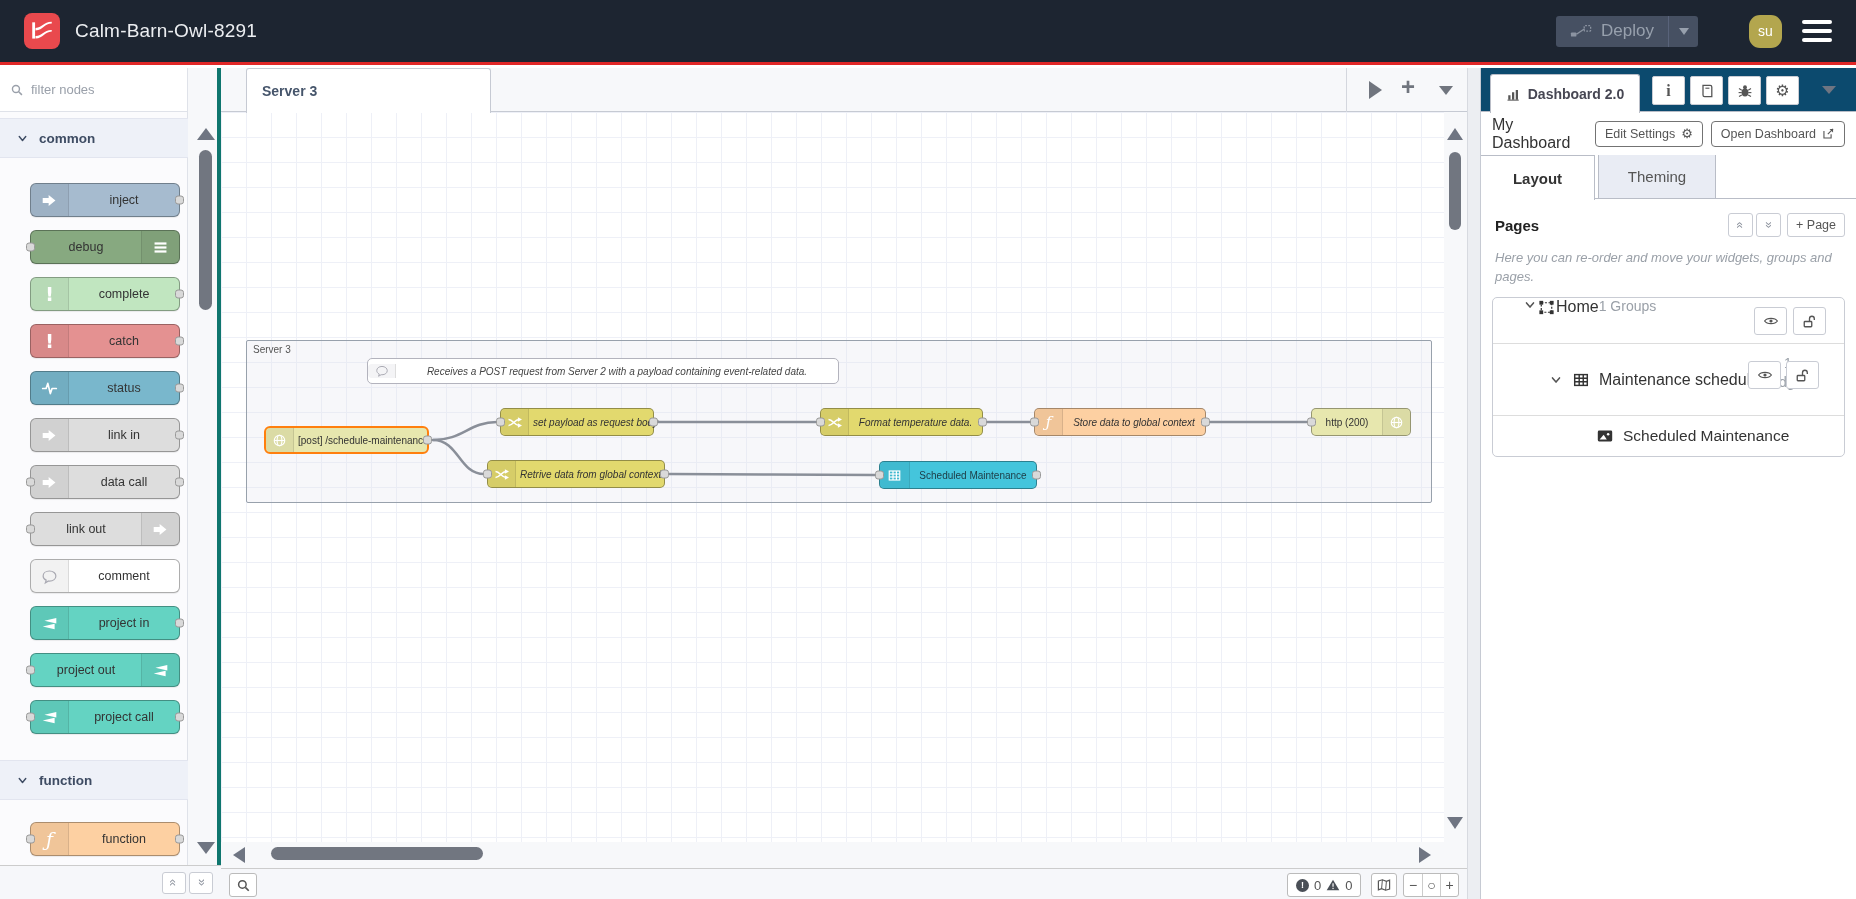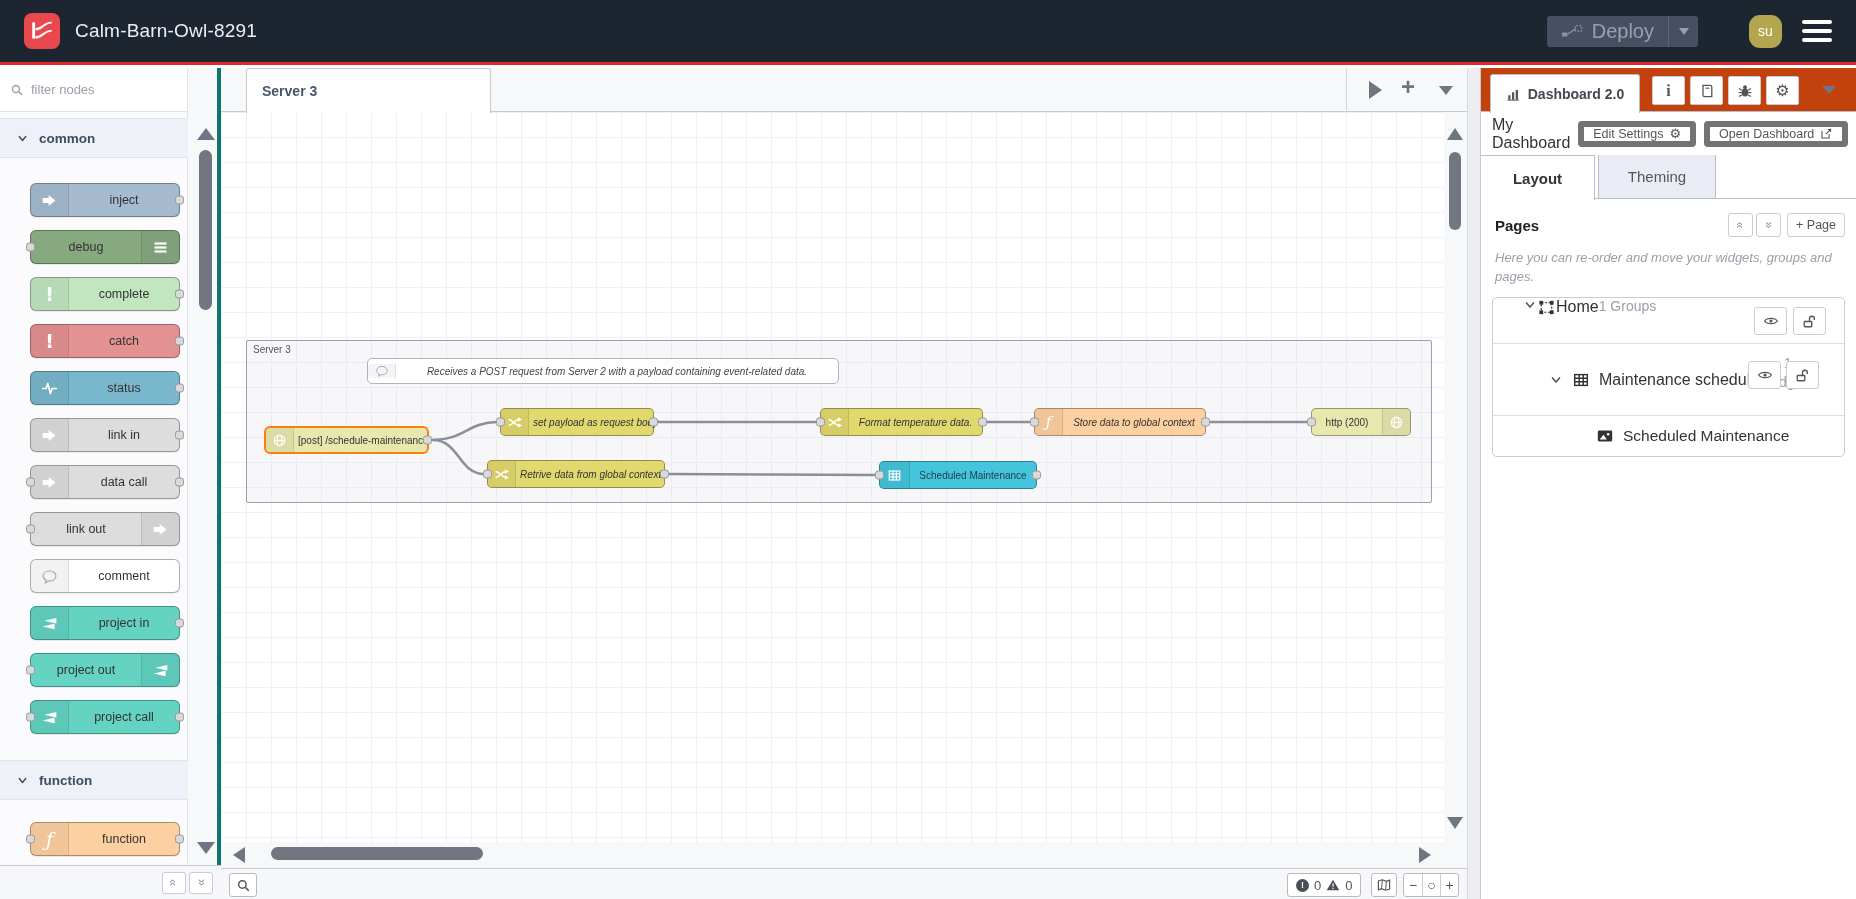--- a/index.html
+++ b/index.html
@@ -4,21 +4,21 @@
 <style>
   *{margin:0;padding:0;box-sizing:border-box}
   body{font-family:"Liberation Sans",sans-serif;background:#888}
   .app{position:relative;width:1856px;height:899px;background:#fff;overflow:hidden;font-family:"Liberation Sans",sans-serif}
 
   
   .header{position:absolute;top:0;left:0;width:100%;height:65px;background:#1d2531;border-bottom:3px solid #e02727;display:flex;align-items:center}
   .logo{width:36px;height:36px;border-radius:8px;background:#e9494d;margin-left:24px;display:flex;align-items:center;justify-content:center}
   .hdr-title{color:#eceef1;font-size:19px;margin-left:15px;letter-spacing:.2px}
   .hdr-right{margin-left:auto;display:flex;align-items:center;margin-right:24px}
-  .deploy{display:flex;align-items:center;height:31px;background:#465062;border-radius:3px;color:#97a0ad;font-size:20px}
+  .deploy{display:flex;align-items:center;height:31px;background:#465062;border-radius:3px;color:#97a0ad;font-size:17px}
   .deploy-main{display:flex;align-items:center;gap:9px;padding:0 14px;height:100%}
   .deploy-caret{width:30px;height:100%;border-left:1px solid #59637a;display:flex;align-items:center;justify-content:center}
   .tri-down{width:0;height:0;border-left:5px solid transparent;border-right:5px solid transparent;border-top:7px solid #97a0ad}
   .avatar{width:33px;height:33px;border-radius:11px;background:#b3a64e;color:#fff;font-size:14px;font-weight:normal;display:flex;align-items:center;justify-content:center;margin-left:51px}
   .burger{width:30px;margin-left:20px;display:flex;flex-direction:column;gap:5px;cursor:pointer}
   .burger i{display:block;height:4px;border-radius:2px;background:#fff}
 
   
   .main{position:absolute;top:68px;left:0;right:0;bottom:0;display:flex}
 
@@ -90,27 +90,27 @@
   .mapbtn{position:absolute;left:1150px;top:4px;width:26px;height:24px;background:#fff;border:1px solid #bbb;border-radius:3px;display:flex;align-items:center;justify-content:center;color:#555}
   .zoomctl{position:absolute;left:1182px;top:4px;height:24px;background:#fff;border:1px solid #bbb;border-radius:3px;display:flex;align-items:stretch}
   .zoomctl span{width:18px;display:flex;align-items:center;justify-content:center;font-size:14px;color:#555}
   .zoomctl span + span{border-left:1px solid #ccc}
 
   
   .vsep{width:14px;flex:none;background:#eceef2;border-left:1px solid #d7dae0;border-right:1px solid #c6cad3}
 
   
   .sidebar{position:relative;width:375px;flex:none;background:#fff}
-  .sb-header{position:relative;height:44px;background:#c2410c;border-bottom:1px solid #b9bdc7}
+  .sb-header{position:relative;height:44px;background:#0c4a6e;border-bottom:1px solid #b9bdc7}
   .sb-tab{position:absolute;left:9px;top:6px;width:150px;height:39px;background:#fff;border:1px solid #b9bdc7;border-bottom:none;border-radius:3px 3px 0 0;display:flex;align-items:center;justify-content:center;gap:7px;font-weight:bold;font-size:14px;color:#474753;z-index:2}
   .sb-ibtn{position:absolute;top:8px;width:33px;height:29px;background:#fff;border:1px solid #c9ccd4;border-radius:2px;display:flex;align-items:center;justify-content:center;color:#555}
   .sb-caret{position:absolute;left:341px;top:18px;width:0;height:0;border-left:7px solid transparent;border-right:7px solid transparent;border-top:8px solid #6f7582}
   .sb-dash{height:43px;display:flex;align-items:center;padding:0 11px;background:#fff}
   .sb-dash-title{flex:1;font-size:16px;color:#333}
-  .sb-btn{height:26px;border:6px solid #737373;border-radius:4px;background:#fff;display:flex;align-items:center;gap:6px;padding:0 9px;font-size:12.5px;color:#555;margin-left:8px;white-space:nowrap}
+  .sb-btn{height:26px;border:1px solid #737373;border-radius:4px;background:#fff;display:flex;align-items:center;gap:6px;padding:0 9px;font-size:12.5px;color:#555;margin-left:8px;white-space:nowrap}
   .sb-tabs{position:relative;height:44px;border-bottom:1px solid #b9bdc7}
   .t-layout{position:absolute;left:0;top:0;width:114px;height:45px;background:#fff;border:1px solid #b9bdc7;border-left:none;border-bottom:none;font-weight:bold;font-size:15px;color:#333;display:flex;align-items:center;justify-content:center;z-index:2}
   .t-theming{position:absolute;left:117px;top:0;width:118px;height:44px;background:#e9ecf4;border:1px solid #b9bdc7;border-top:none;font-size:15px;color:#555;display:flex;align-items:center;justify-content:center}
   .sb-pages{display:flex;align-items:center;padding:14px 11px 2px 14px}
   .sb-pages-title{flex:1;font-weight:bold;font-size:15px;color:#222}
   .chevbtn{width:25px;height:24px;border:1px solid #c9ccd4;border-radius:3px;background:#fff;display:flex;align-items:center;justify-content:center;color:#8b919c;font-size:12px;margin-left:3px}
   .addpage{height:24px;border:1px solid #c9ccd4;border-radius:3px;background:#fff;display:flex;align-items:center;padding:0 8px;font-size:12.5px;color:#555;margin-left:6px}
   .sb-help{padding:10px 20px 0 14px;font-style:italic;font-size:13px;color:#9aa0a8;line-height:1.45}
   .sb-card{position:absolute;left:11px;top:229px;width:353px;border:1px solid #c9ccd4;border-radius:5px;background:#fff;overflow:hidden}
   .tr-page{position:relative;height:46px;border-bottom:1px solid #ddd;display:flex;align-items:flex-start;padding-left:30px;}

